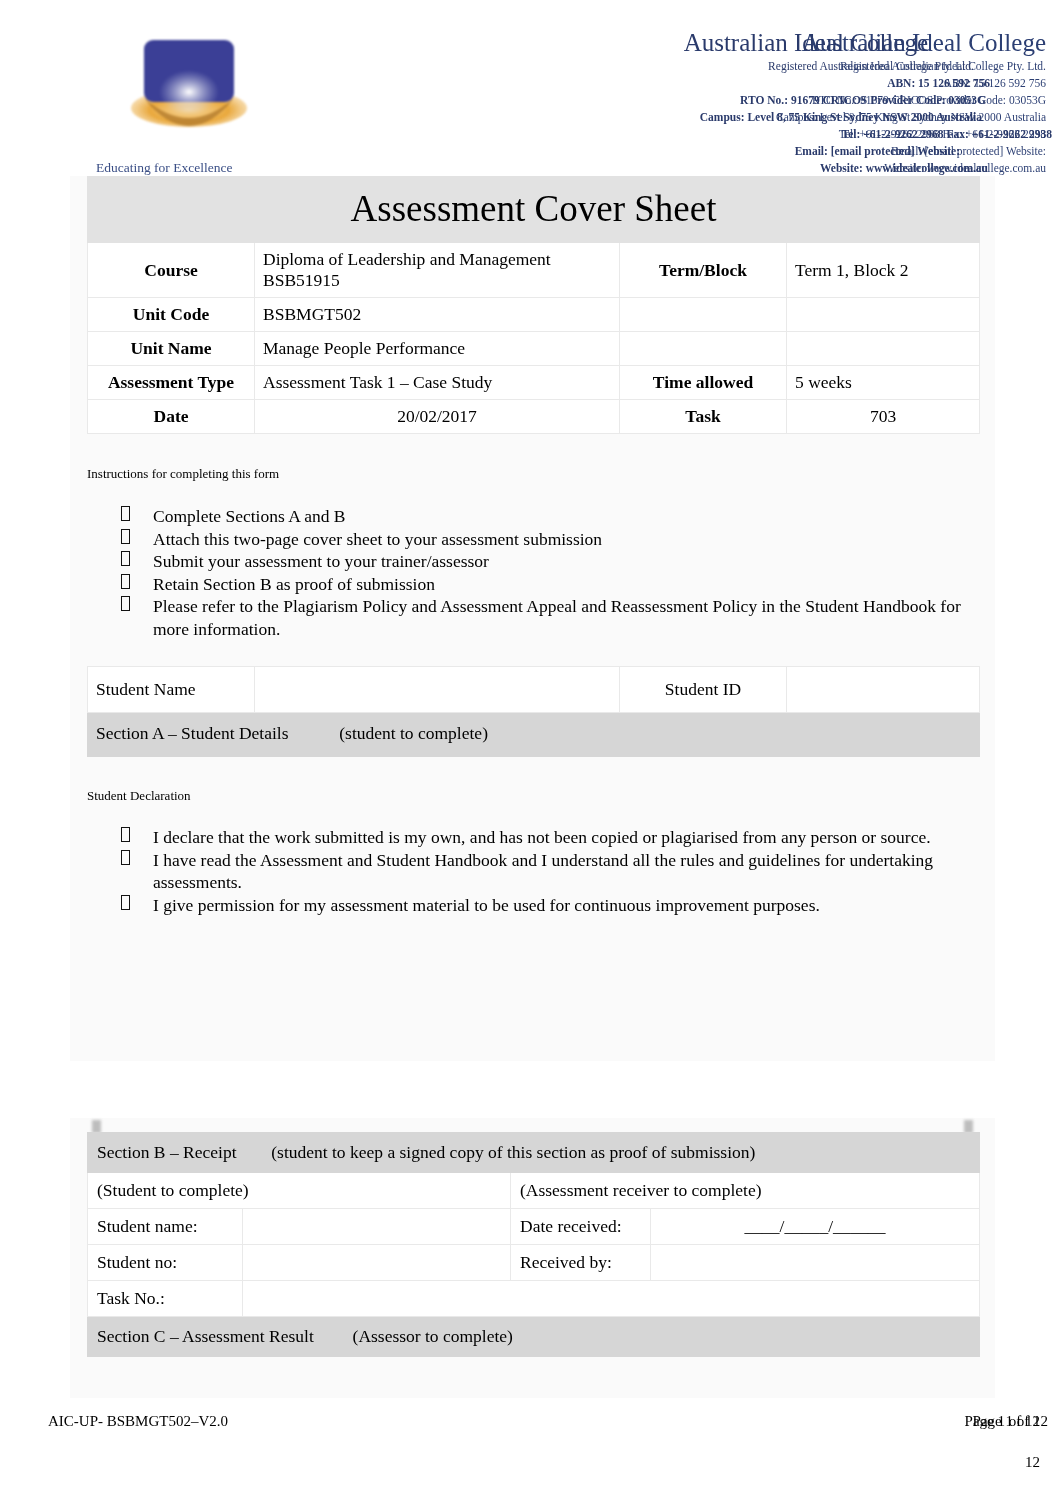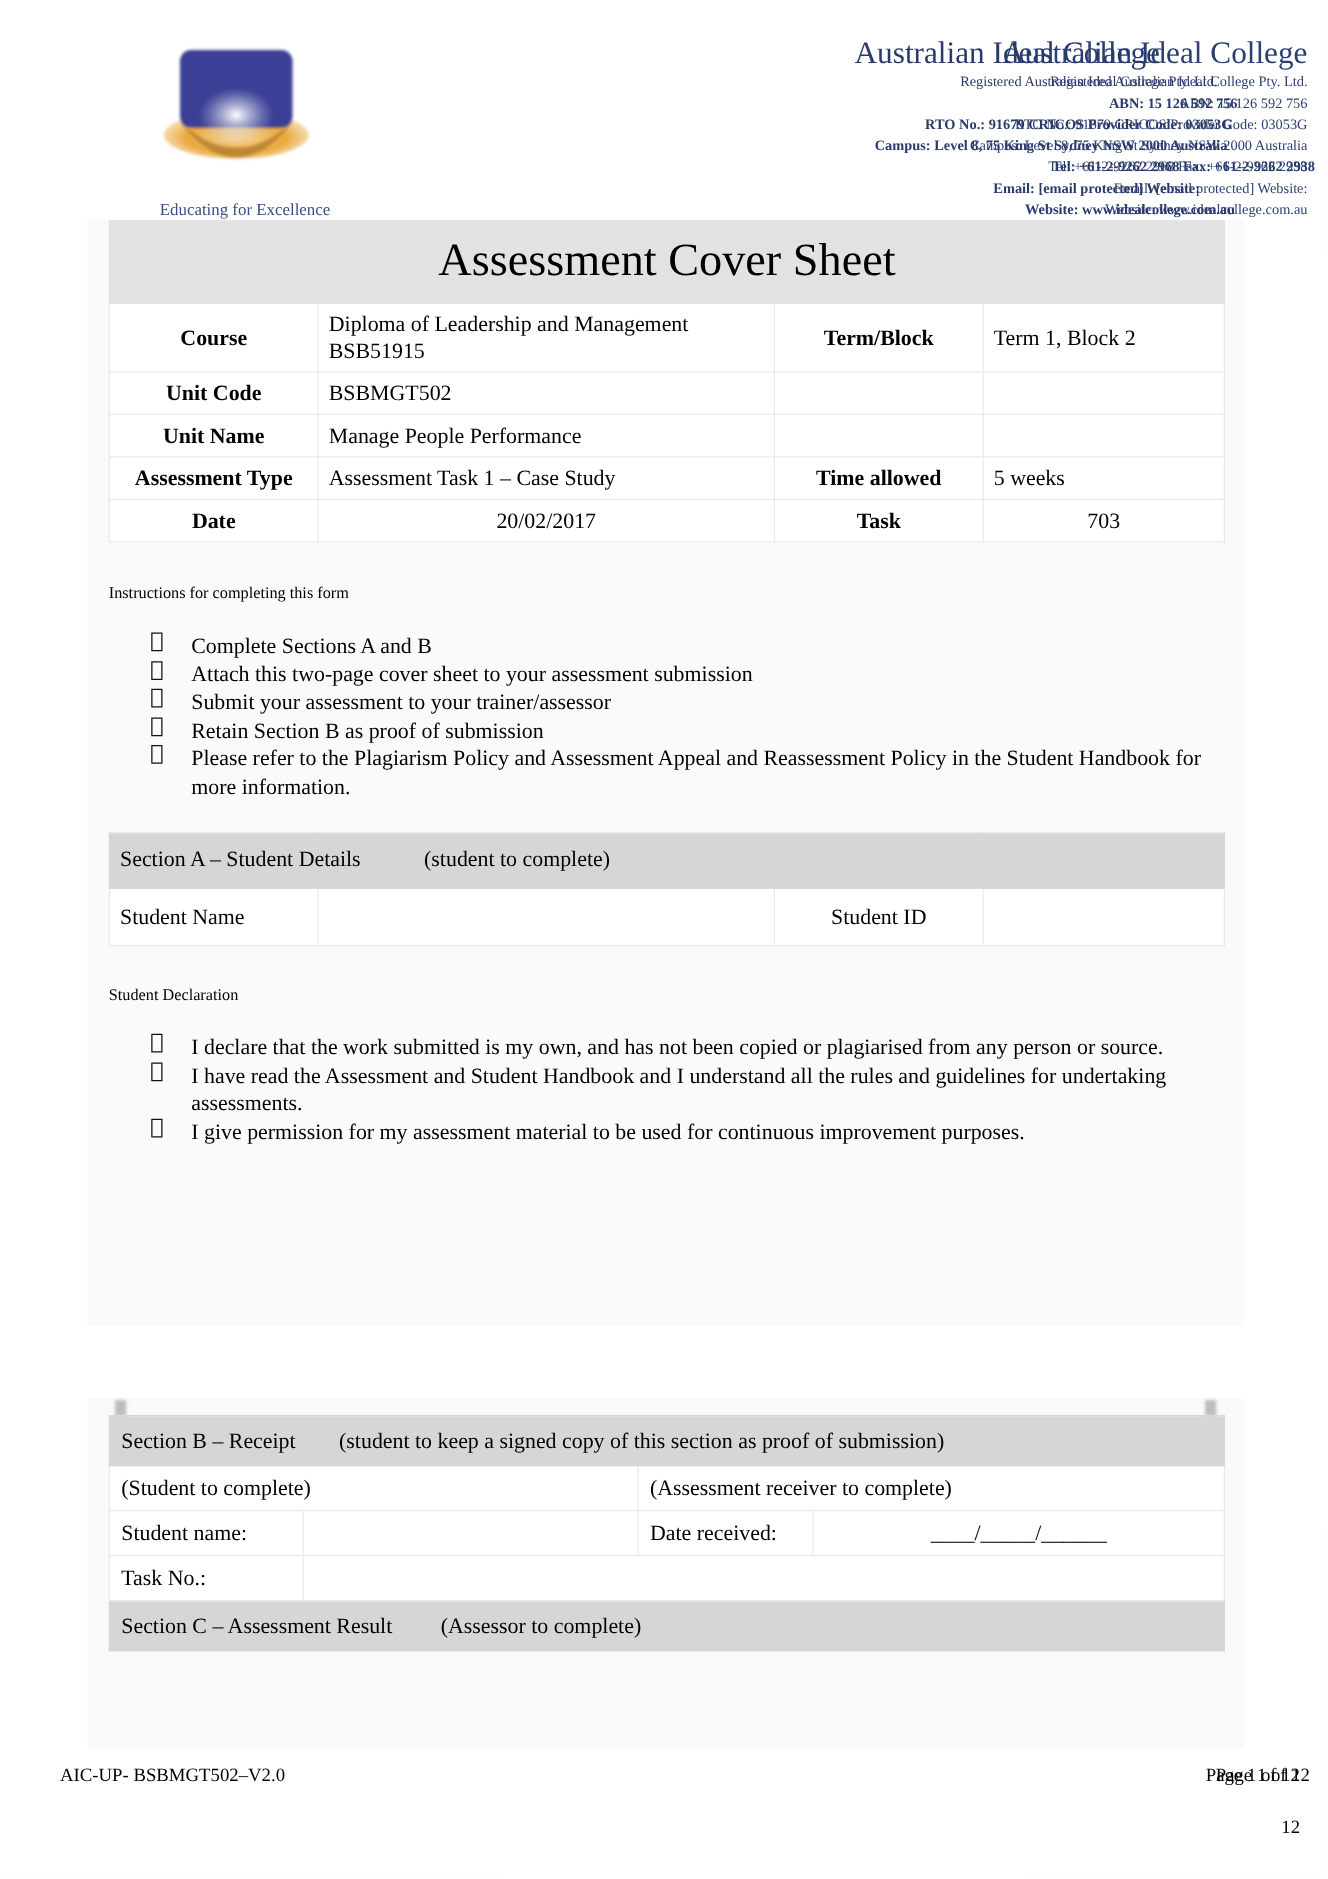--- a/index.html
+++ b/index.html
@@ -13,21 +13,21 @@
     overflow:hidden;
   }
 
   
   .header { position:absolute; left:0; top:0; width:1062px; height:168px; }
 
   .logo-wrap { position:absolute; left:96px; top:22px; width:200px; height:150px; }
   .logo-art { position:absolute; left:28px; top:4px; width:130px; height:112px; filter:blur(1.1px); }
   .logo-tag {
     position:absolute; left:0px; top:138px; width:200px;
-    font-size:13.5px; color:#3b4f86; text-align:center;
+    font-size:13.5px; color:#3b4f86; 
     font-family:"Liberation Serif", serif;
   }
 
   .addr { position:absolute; right:16px; top:28px; width:620px; text-align:right; color:#2c3f73; }
   .addr .ln { position:relative; line-height:17px; height:17px; white-space:nowrap; }
   .addr .ln.big { height:30px; line-height:30px;text-decoration:underline; }
   .addr .t { position:absolute; right:0; top:0; white-space:nowrap; }
   .addr .t.dup { color:#2a3a6b; }
   .title-1 { font-size:25px; }
   .sz11 { font-size:11.5px; }
@@ -200,31 +200,31 @@
 
   <table class="tbl" style="top:490px;">
     <colgroup>
       <col style="width:167px">
         <col style="width:365px">
       <col style="width:167px">
         <col style="width:193px">
     </colgroup>
     <tbody>
       <tr>
+        <td style="text-align:left;padding:12px 8px;">Student Name</td>
+        <td></td>
+        <td style="text-align:center;">Student ID</td>
+        <td></td>
+      </tr>
+      <tr>
         <td class="gray-head" colspan="4" style="padding:10px 8px 12px 8px;">
           <span>Section A – Student Details</span>
           <span style="display:inline-block;width:42px;"></span>
           <span>(student to complete)</span>
         </td>
-      </tr>
-      <tr>
-        <td style="text-align:left;padding:12px 8px;">Student Name</td>
-        <td></td>
-        <td style="text-align:center;">Student ID</td>
-        <td></td>
       </tr>
     </tbody>
   </table>
 
   <div class="instr-wrap" style="top:612px;">
     <div class="instr-title">Student Declaration</div>
     <ul class="bl" style="margin-top:22px;">
       <li><span class="bx"></span><span>I declare that the work submitted is my own, and has not been copied or plagiarised from any person or source.</span></li>
       <li><span class="bx"></span><span>I have read the Assessment and Student Handbook and I understand all the rules and guidelines for undertaking assessments.</span></li>
       <li><span class="bx"></span><span>I give permission for my assessment material to be used for continuous improvement purposes.</span></li>
@@ -256,20 +256,26 @@
         <td colspan="2">(Student to complete)</td>
         <td colspan="2">(Assessment receiver to complete)</td>
       </tr>
       <tr>
         <td>Student name:</td>
         <td class="blank"></td>
         <td>Date received:</td>
         <td style="text-align:center;">____/_____/______</td>
       </tr>
       <tr>
+        <td>Student no:</td>
+        <td class="blank"></td>
+        <td>Received by:</td>
+        <td></td>
+      </tr>
+      <tr>
         <td>Task No.:</td>
         <td colspan="3" class="blank"></td>
       </tr>
       <tr>
         <td class="head" colspan="4" style="padding:9px;">
           <span>Section C – Assessment Result</span>
           <span style="display:inline-block;width:30px;"></span>
           <span>(Assessor to complete)</span>
         </td>
       </tr>

